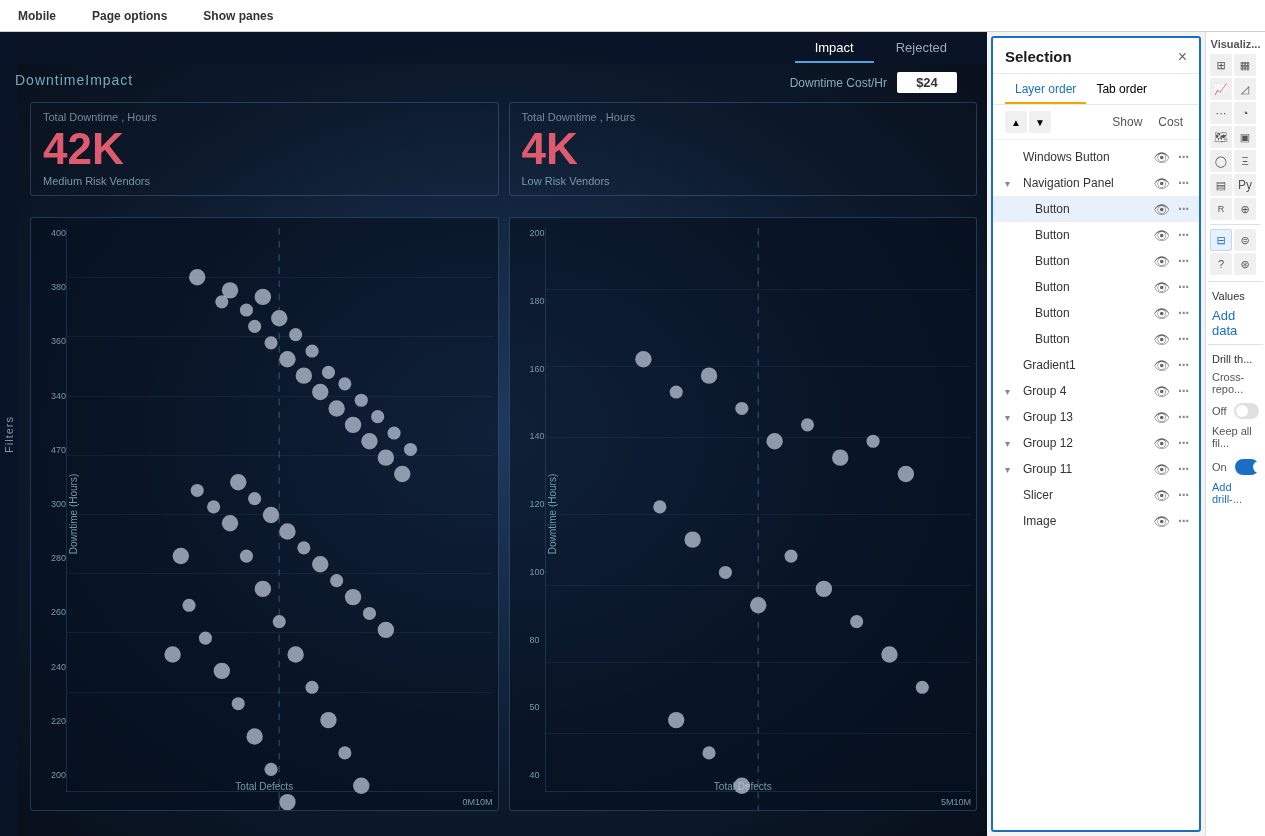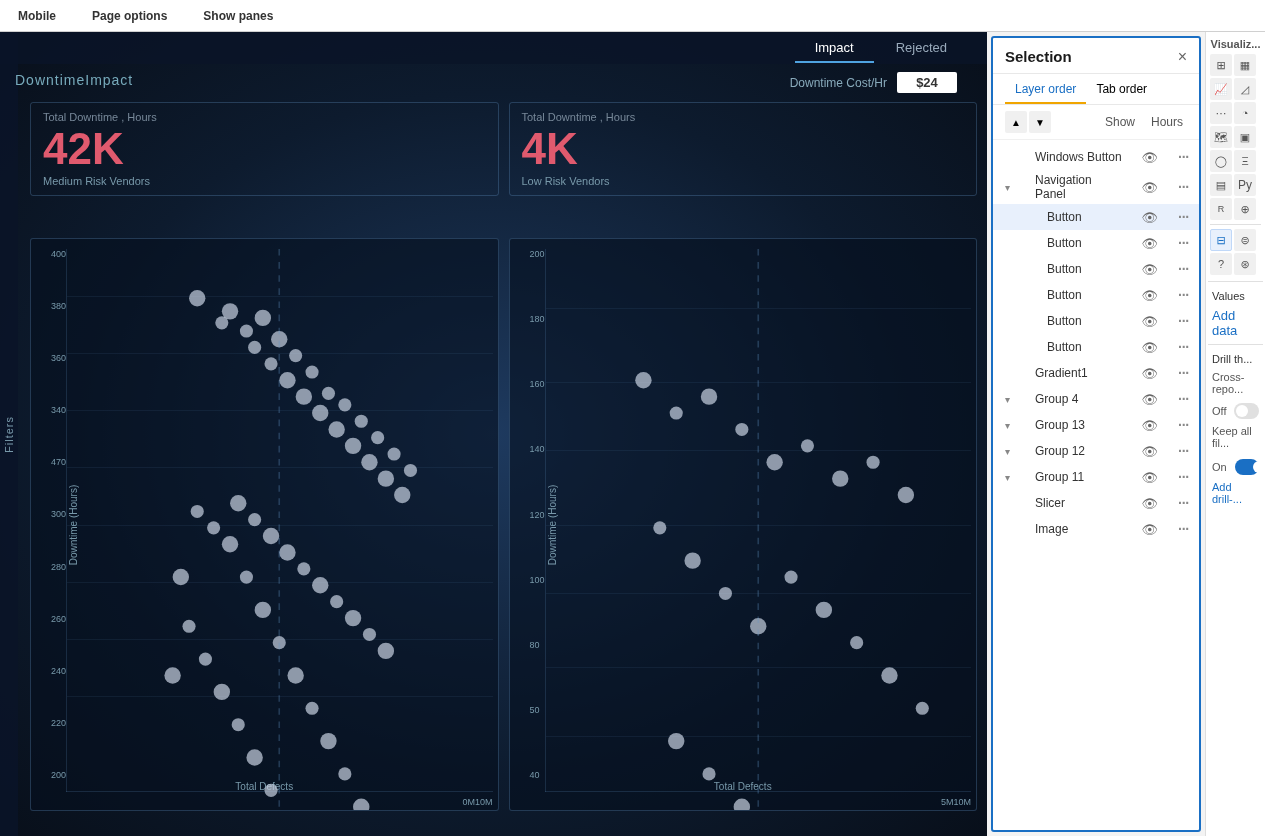--- a/index.html
+++ b/index.html
@@ -341,21 +341,21 @@
       overflow-y: auto;
       padding: 4px 0;
     }
     .sel-item {
       display: flex;
       align-items: center;
       padding: 3px 8px 3px 12px;
       cursor: pointer;
       font-size: 12px;
       color: #333;
-      gap: 16px;
+      gap: 4px;
       min-height: 26px;
     }
     .sel-item.highlighted { background: #e8f0fc; }
     .sel-item-indent {
       padding-left: 24px;
     }
     .sel-item-label {
       flex: 1;
       font-size: 12px;
     }
@@ -461,21 +461,21 @@
         <div class="kpi-value">42K</div>
         <div class="kpi-sublabel">Medium Risk Vendors</div>
       </div>
       <div class="kpi-card">
         <div class="kpi-label">Total Downtime , Hours</div>
         <div class="kpi-value">4K</div>
         <div class="kpi-sublabel">Low Risk Vendors</div>
       </div>
     </div>
 
-    <div class="charts-row" style="left:30px;margin-top:21px;">
+    <div class="charts-row" style="left:30px;">
 
       <div class="chart-container">
         <div class="chart-left-axis"></div>
         <div class="chart-bottom-axis"></div>
 
         <div class="chart-grid-h" style="top:10%;left:36px;"></div>
         <div class="chart-grid-h" style="top:20%;left:36px;"></div>
         <div class="chart-grid-h" style="top:30%;left:36px;"></div>
         <div class="chart-grid-h" style="top:40%;left:36px;"></div>
         <div class="chart-grid-h" style="top:50%;left:36px;"></div>
@@ -640,21 +640,21 @@
       <div class="sel-tab">Tab order</div>
     </div>
 
     <div class="order-controls">
       <div class="arrow-group">
         <button class="arrow-btn">▲</button>
         <button class="arrow-btn">▼</button>
       </div>
       <div class="show-hide-btns">
         <span class="sh-btn">Show</span>
-        <span class="sh-btn">Hours</span>
+        <span class="sh-btn">Cost</span>
       </div>
     </div>
 
     <div class="selection-list">
 
       <div class="sel-item">
         <span class="sel-chevron"></span>
         <span class="sel-item-label">Windows Button</span>
         <span class="sel-eye">👁</span>
         <span class="sel-dots">···</span>

